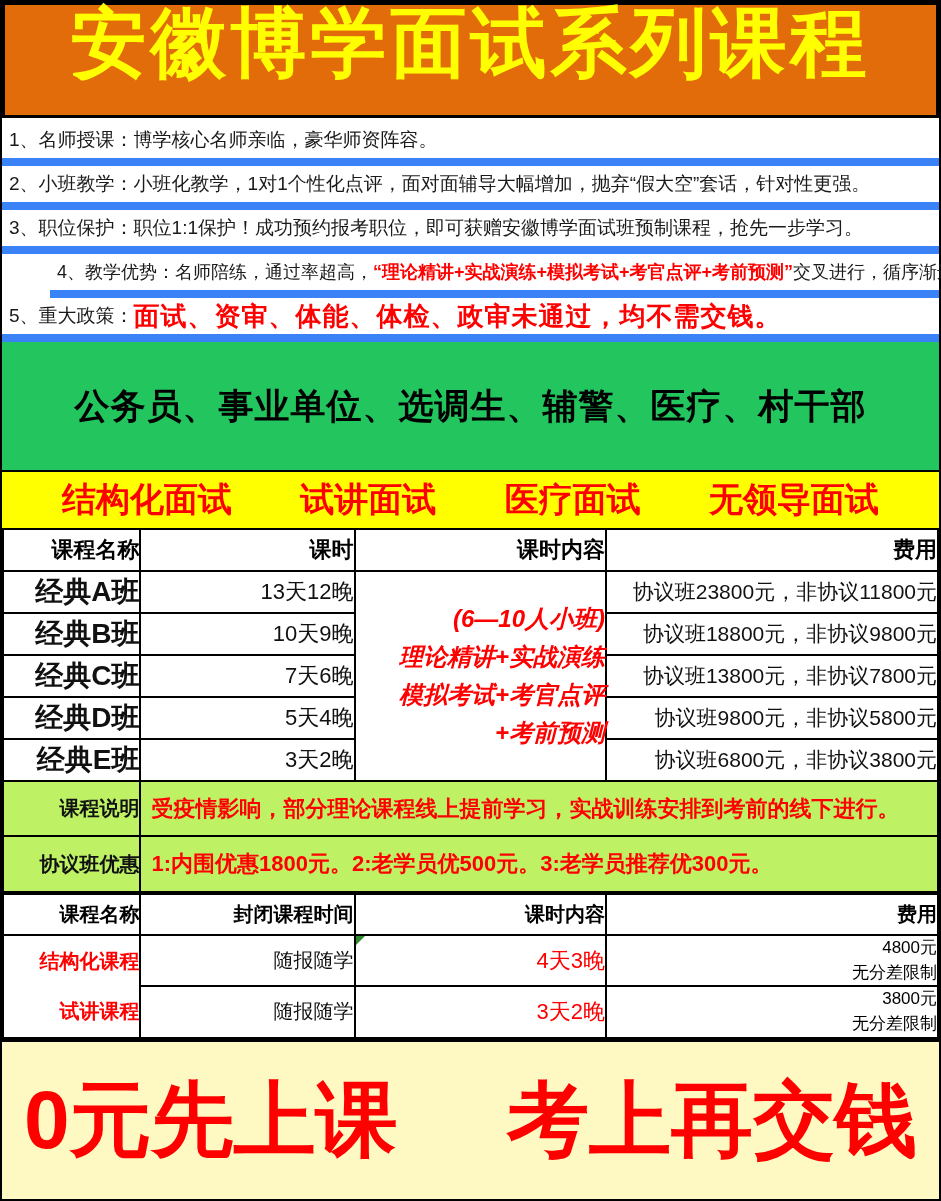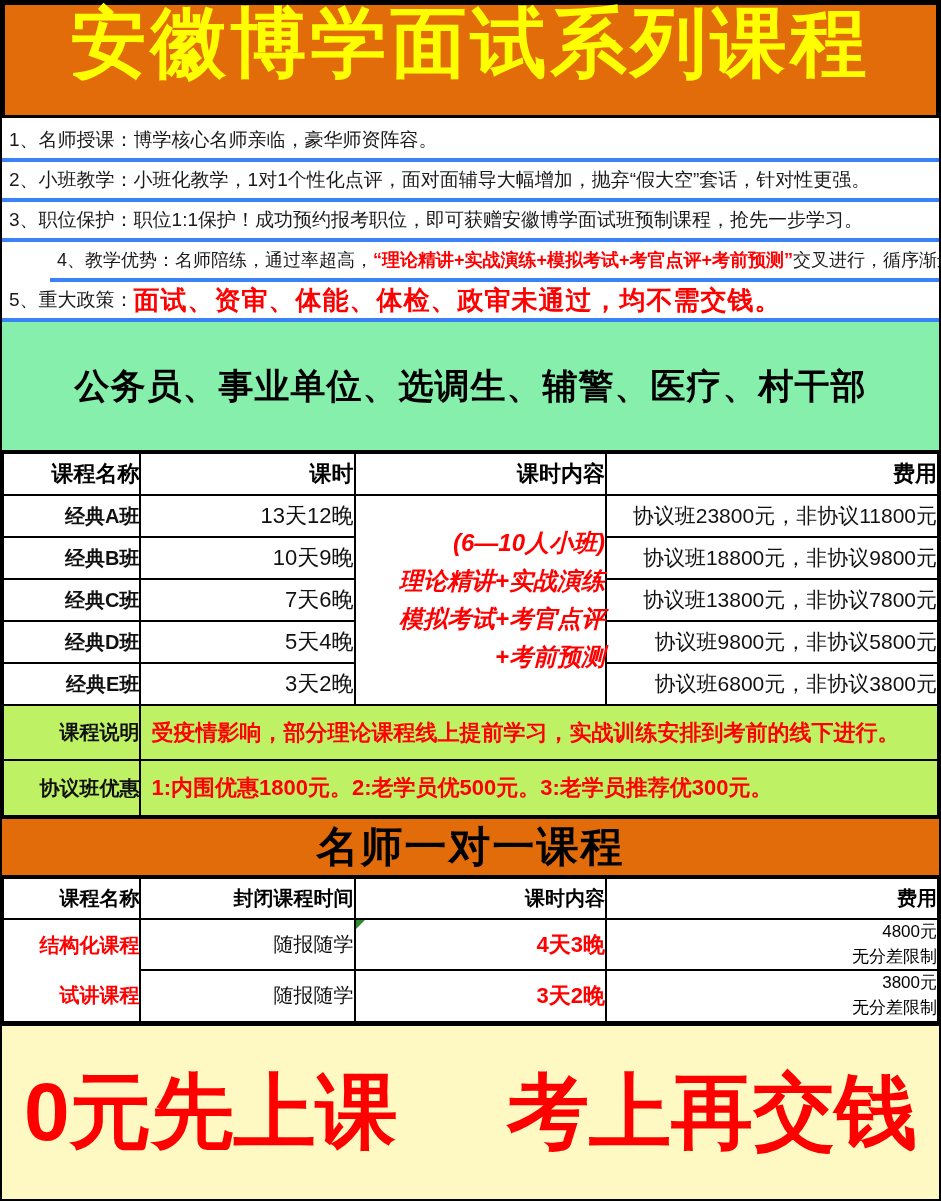--- a/index.html
+++ b/index.html
@@ -15,32 +15,32 @@
     display:flex;align-items:flex-start;justify-content:center;flex:0 0 auto;
   }
   .header-title{
     font-family:"DejaVu Serif","Liberation Serif",serif;
     font-size:76px;font-weight:bold;color:#FFFF00;letter-spacing:4px;line-height:1;
     white-space:nowrap;
   }
   
   .features{flex:0 0 auto;background:#fff;padding-top:4px;}
   .feature-row{
-    height:36px;border-bottom:4px solid #3b82f6;display:flex;align-items:center;
+    height:36px;border-bottom:8px solid #3b82f6;display:flex;align-items:center;
     padding-left:7px;font-size:19px;color:#1a1a1a;white-space:nowrap;
   }
   .feature-row.compact{font-size:18px;margin-left:48px;}
   .hl-red{color:#FF0000;font-weight:bold;}
   .hl-red-big{
     color:#FF0000;font-weight:bold;font-size:26px;
     font-family:"DejaVu Serif","Liberation Serif",serif;letter-spacing:1px;
   }
   
   .audience{
-    height:130px;box-sizing:border-box;background:#86efac;border-bottom:2px solid #000;
+    height:130px;box-sizing:border-box;background:#22c55e;border-bottom:2px solid #000;
     display:flex;flex-direction:column;align-items:center;justify-content:center;
     color:#000;font-weight:bold;font-size:35px;line-height:1.65;flex:0 0 auto;
     letter-spacing:1px;
   }
   
   .interview-types{
     height:56px;box-sizing:border-box;background:#FFFF00;
     display:flex;align-items:center;justify-content:space-between;
     padding:0 60px;flex:0 0 auto;
   }
@@ -48,21 +48,21 @@
   
   table.course-table{
     width:100%;border-collapse:collapse;table-layout:fixed;flex:0 0 auto;
     background:#fff;
   }
   table.course-table th,table.course-table td{
     border:2px solid #000;text-align:right;vertical-align:middle;padding:0;
   }
   table.course-table th{font-size:22px;font-weight:bold;height:40px;color:#000;}
   .row-class td{height:40px;}
-  .cname{font-weight:bold;font-size:20px;}
+  .cname{font-weight:bold;font-size:28px;}
   .hours{font-size:22px;}
   .fee{font-size:21px;}
   .content-cell{vertical-align:middle;}
   .content-cell div{
     color:#FF0000;font-weight:bold;font-size:24px;line-height:38px;white-space:nowrap;font-style:italic;
   }
   .note-row td{background:#bef264;}
   .note-row .note-label{font-weight:bold;font-size:20px;height:53px;}
   .note-row .note-text{
     text-align:left;padding-left:10px;color:#FF0000;font-weight:bold;font-size:22px;
@@ -73,21 +73,21 @@
   .banner2{
     height:60px;box-sizing:border-box;background:#E26B0A;border-top:2px solid #000;border-bottom:2px solid #000;
     display:flex;align-items:center;justify-content:center;
     color:#000;font-weight:bold;font-size:42px;letter-spacing:2px;flex:0 0 auto;
   }
   table.t2 th{font-size:20px;height:39px;}
   .t2-row td{height:49px;}
   .t2-names{vertical-align:middle;}
   .t2-names div{color:#FF0000;font-weight:bold;font-size:20px;height:50px;line-height:50px;}
   .t2-time{font-size:20px;}
-  .t2-duration{color:#FF0000;font-weight:bold;font-size:22px;position:relative;}
+  .t2-duration{color:#FF0000;font-weight:normal;font-size:22px;position:relative;}
   .corner-marker{
     position:absolute;top:0;left:0;width:0;height:0;
     border-top:9px solid #2E8B2E;border-right:9px solid transparent;
   }
   .t2-fee{font-size:17px;line-height:1.45;color:#000;}
   
   .footer{
     flex:1 1 auto;background:#fef9c3;border-top:3px solid #000;
     display:flex;align-items:center;justify-content:space-between;padding:0 22px;
   }
@@ -122,20 +122,26 @@
     <div class="feature-row">
       <span>5、重大政策：</span>
         <span class="hl-red-big">面试、资审、体能、体检、政审未通过，均不需交钱。</span>
     </div>
   </div>
 
   <div class="audience">
     <div>公务员、事业单位、选调生、辅警、医疗、村干部</div>
   </div>
 
+  <div class="interview-types">
+    <span>结构化面试</span>
+    <span>试讲面试</span>
+    <span>医疗面试</span>
+    <span>无领导面试</span>
+  </div>
 
   <table class="course-table">
     <colgroup>
       <col style="width:14.7%">
         <col style="width:22.9%">
         <col style="width:26.9%">
         <col style="width:35.5%">
     </colgroup>
     <tbody>
         <tr>
@@ -179,21 +185,20 @@
       <td class="note-label">课程说明</td>
       <td class="note-text" colspan="3">受疫情影响，部分理论课程线上提前学习，实战训练安排到考前的线下进行。</td>
     </tr>
     <tr class="note-row second">
       <td class="note-label">协议班优惠</td>
       <td class="note-text" colspan="3">1:内围优惠1800元。2:老学员优500元。3:老学员推荐优300元。</td>
     </tr>
   </tbody>
     </table>
 
-  <div class="banner2">名师一对一课程</div>
 
   <table class="course-table t2">
     <colgroup>
       <col style="width:14.7%">
         <col style="width:22.9%">
         <col style="width:26.9%">
         <col style="width:35.5%">
     </colgroup>
     <tbody>
         <tr>

